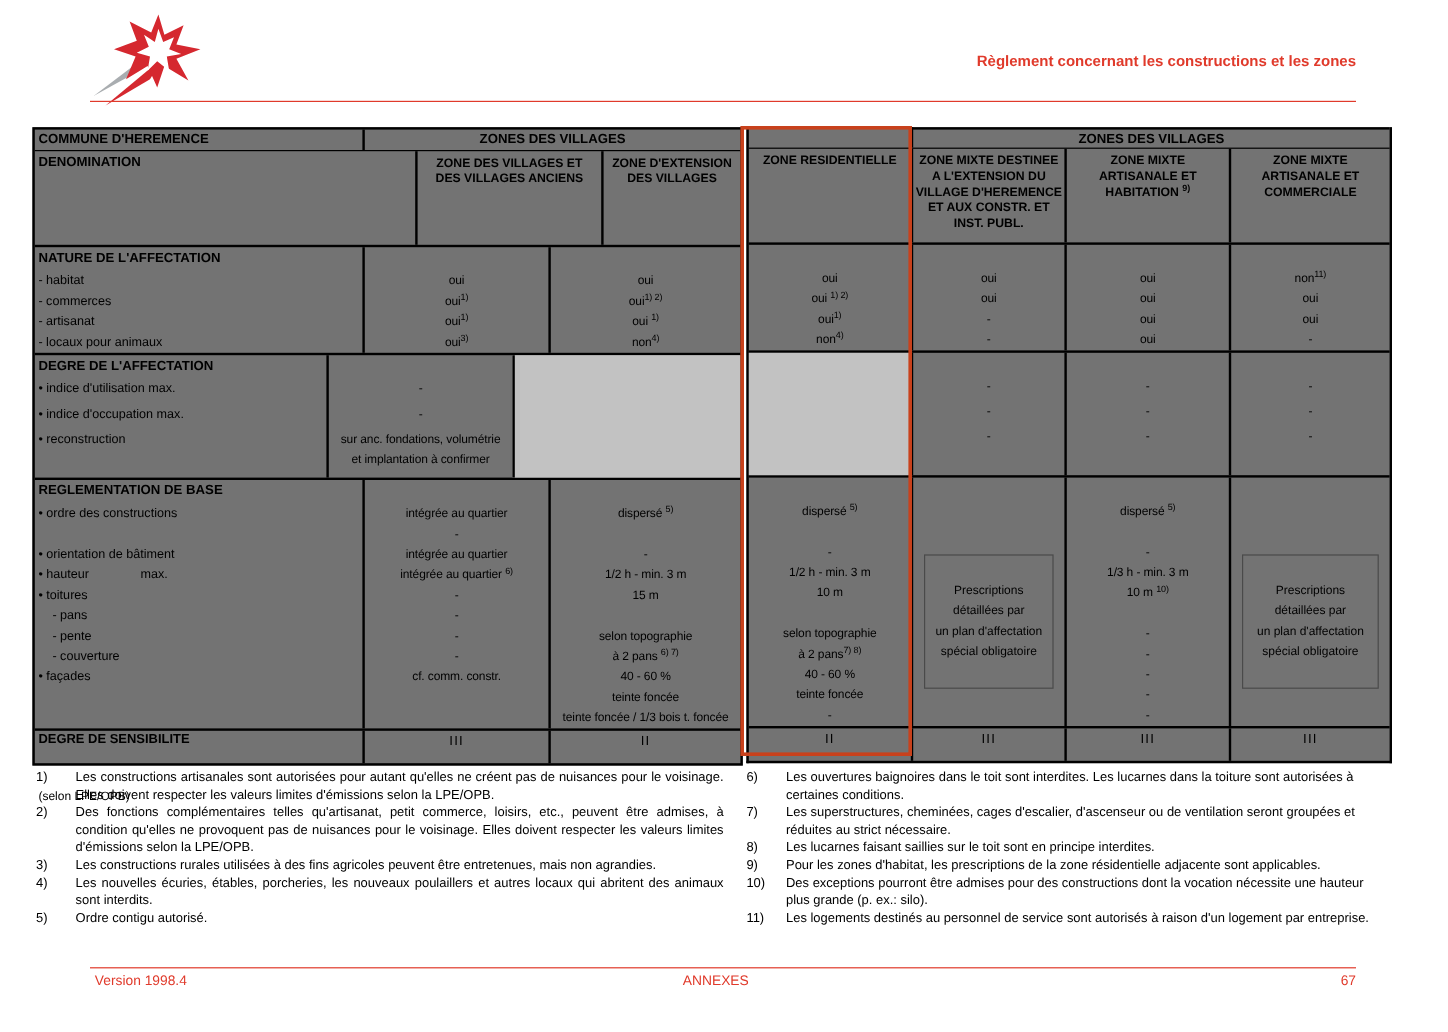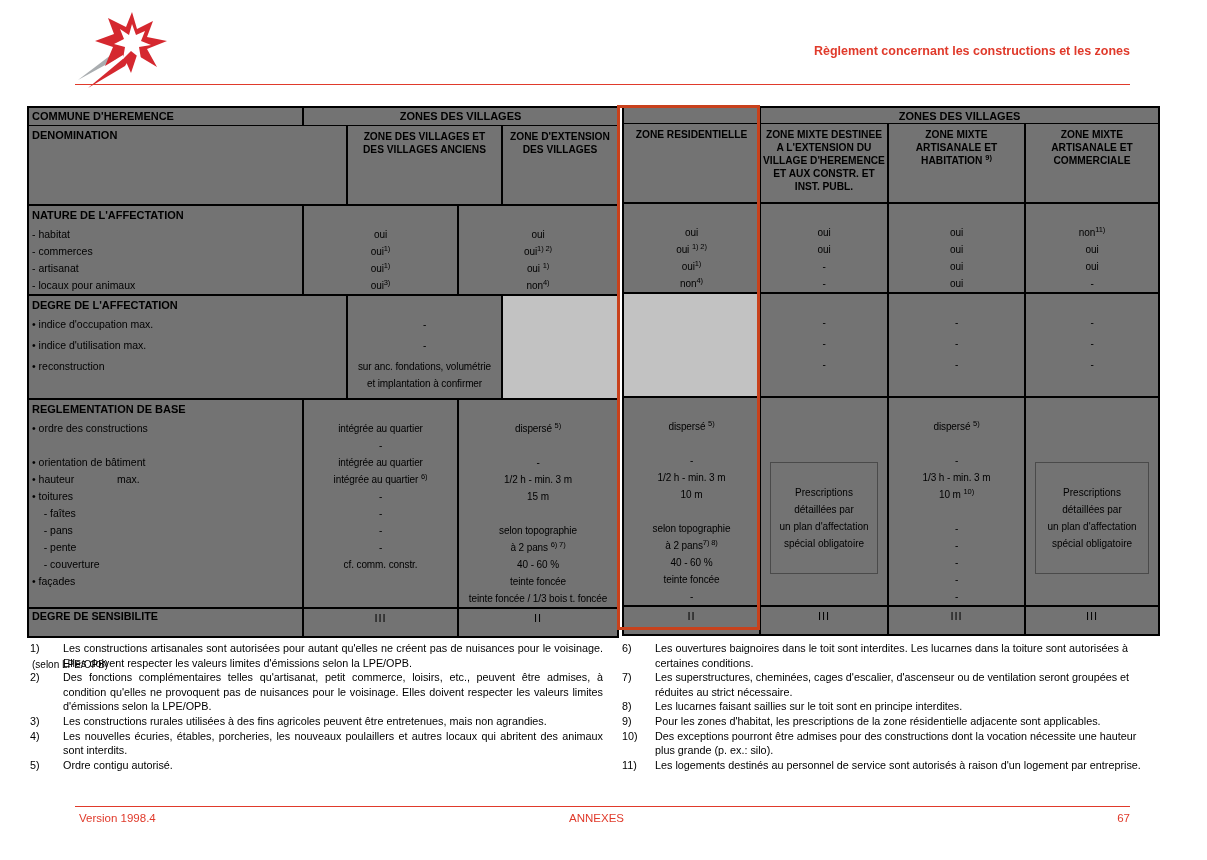--- a/index.html
+++ b/index.html
@@ -108,43 +108,42 @@
           </div>
           <div class="val-col grow">
             <div class="spacer"></div>
             <div class="val" style="height: 17px;">oui</div>
             <div class="val" style="height: 17px;">oui<sup>1) 2)</sup></div>
             <div class="val" style="height: 17px;">oui <sup>1)</sup></div>
             <div class="val" style="height: 17px;">non<sup>4)</sup></div>
           </div>
         </div>
         <div class="trow sec-row">
-          <div class="label-col" style="width: 317px;">
+          <div class="label-col" style="width: 243px;">
             <div class="sec-title">DEGRE DE L'AFFECTATION</div>
+            <div class="lbl" style="height: 21px;">• indice d'utilisation max.</div>
             <div class="lbl" style="height: 21px;">• indice d'occupation max.</div>
-            <div class="lbl" style="height: 21px;">• indice d'utilisation max.</div>
             <div class="lbl" style="height: 40px;">• reconstruction</div>
           </div>
           <div class="val-col" style="width: 155px;">
             <div class="spacer"></div>
             <div class="val" style="height: 21px;">-</div>
             <div class="val" style="height: 21px;">-</div>
             <div class="val" style="height: 40px;">sur anc. fondations, volumétrie
 et implantation à confirmer</div>
           </div>
           <div class="val-col grow gray"></div>
         </div>
         <div class="trow sec-row">
           <div class="label-col" style="width: 273px;">
             <div class="sec-title">REGLEMENTATION DE BASE</div>
             <div class="lbl" style="height: 34px;">• ordre des constructions</div>
             <div class="lbl" style="height: 17px;">• orientation de bâtiment</div>
             <div class="lbl" style="height: 17px;">• hauteur<div class="lbl2">max.</div></div>
             <div class="lbl" style="height: 17px;">• toitures</div>
-            <div class="lbl" style="height: 17px;">&nbsp;&nbsp;&nbsp;&nbsp;- faîtes</div>
             <div class="lbl" style="height: 17px;">&nbsp;&nbsp;&nbsp;&nbsp;- pans</div>
             <div class="lbl" style="height: 17px;">&nbsp;&nbsp;&nbsp;&nbsp;- pente</div>
             <div class="lbl" style="height: 17px;">&nbsp;&nbsp;&nbsp;&nbsp;- couverture</div>
             <div class="lbl" style="height: 17px;">• façades</div>
           </div>
           <div class="val-col" style="width: 155px;">
             <div class="spacer"></div>
             <div class="val" style="height: 17px;">intégrée au quartier</div>
             <div class="val" style="height: 17px;">-</div>
             <div class="val" style="height: 17px;">intégrée au quartier</div>

